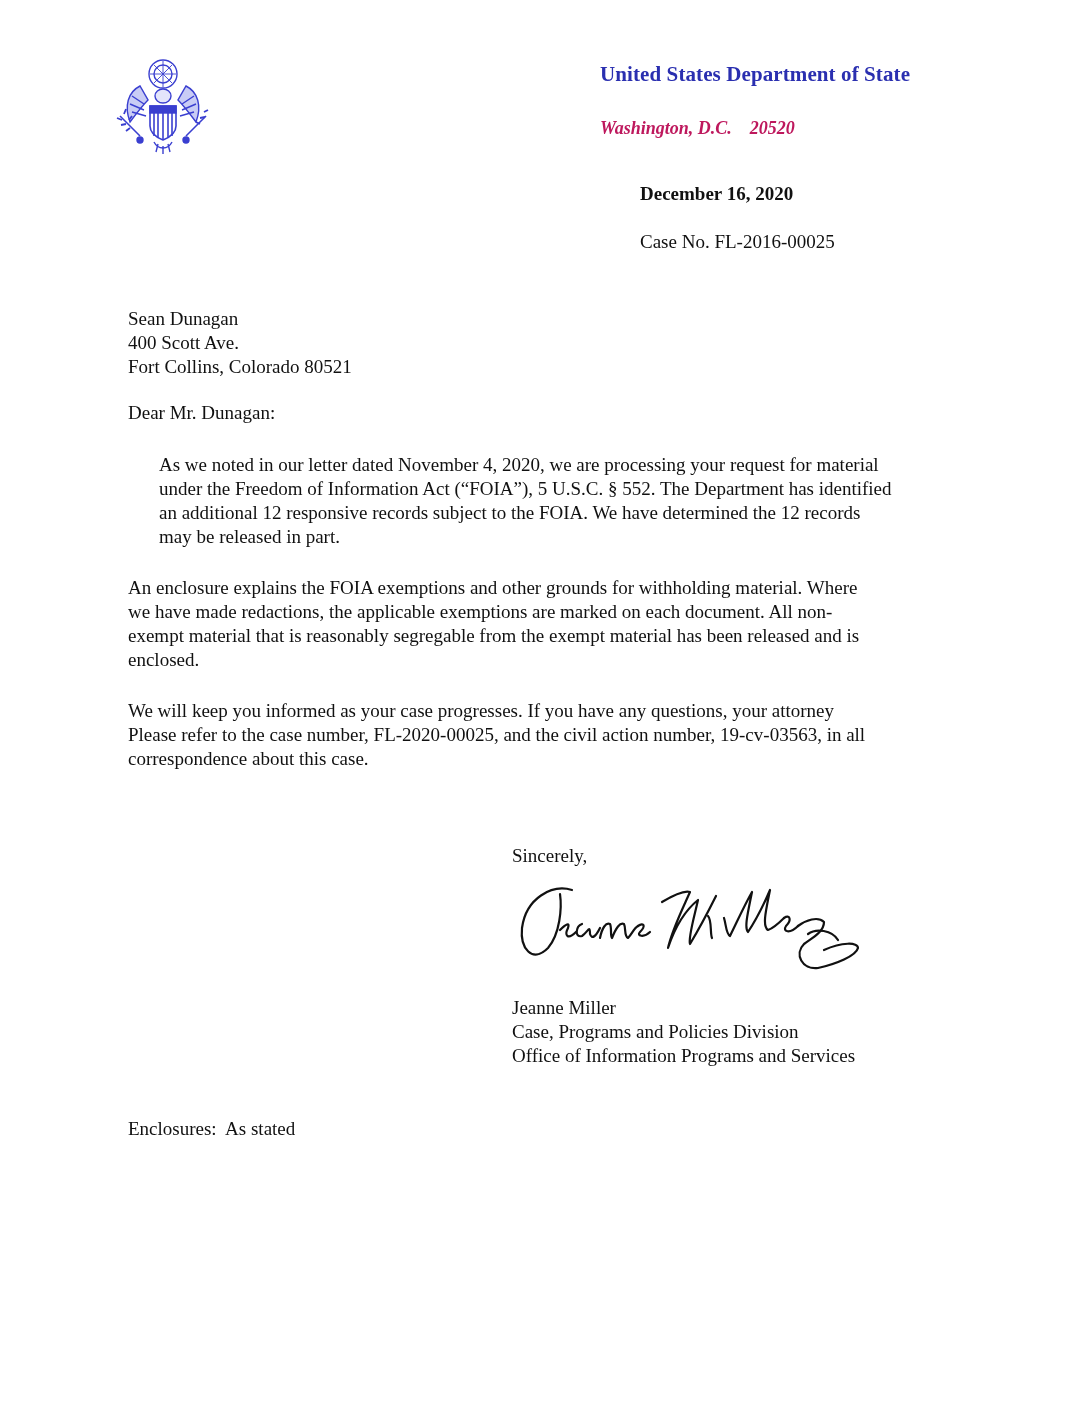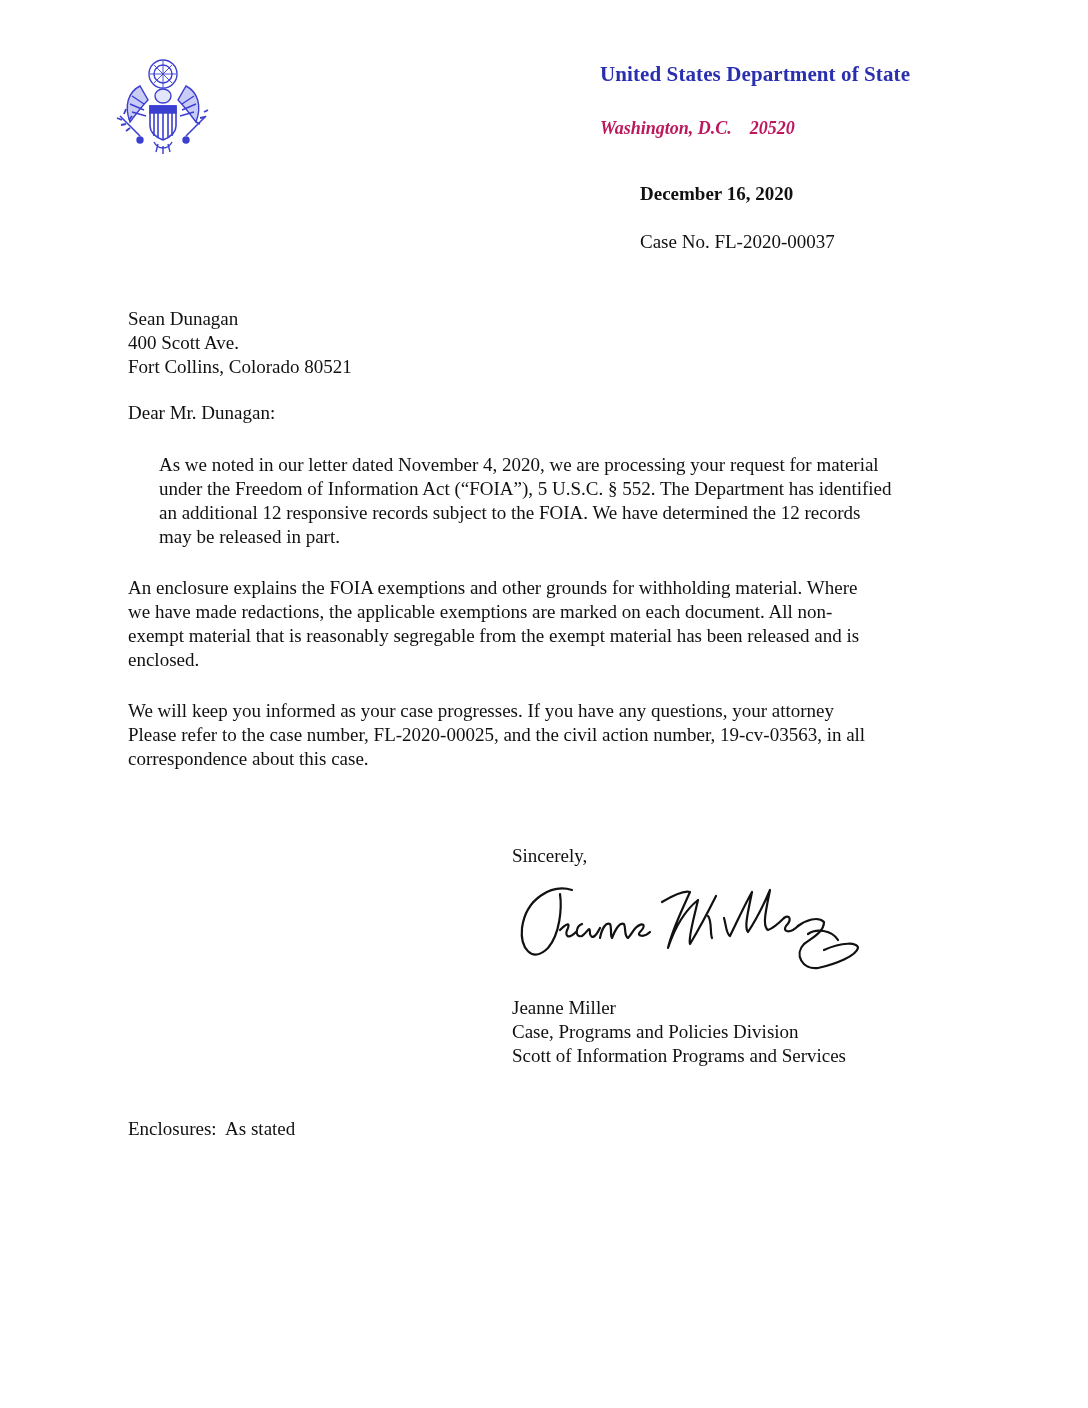--- a/index.html
+++ b/index.html
@@ -164,21 +164,21 @@
       <path d="M48 92 L46 100 M53 94 L53 102 M58 92 L60 100"></path>
       <circle cx="30" cy="88" r="3" fill="#3a3fd0"></circle>
       <circle cx="76" cy="88" r="3" fill="#3a3fd0"></circle>
     </g>
   </svg>
 
   <div class="letterhead-title">United States Department of State</div>
   <div class="letterhead-city">Washington, D.C.    20520</div>
 
   <div class="date">December 16, 2020</div>
-  <div class="case-no">Case No. FL-2020-00037</div>
+  <div class="case-no">Case No. FL-2016-00025</div>
 
   <div class="address">
     <div>Sean Dunagan</div>
     <div>400 Scott Ave.</div>
     <div>Fort Collins, Colorado 80521</div>
   </div>
 
   <div class="salutation">Dear Mr. Dunagan:</div>
 
   <div class="para p1">
@@ -220,18 +220,18 @@
       <path d="M272 50 C278 46, 280 52, 274 58 C270 64, 278 66, 286 58"></path>
 
       <path d="M286 58 C294 52, 306 48, 312 54 C312 64, 300 70, 292 76 C282 86, 290 102, 306 100 C324 96, 344 88, 346 80 C346 74, 330 74, 312 82"></path>
       <path d="M296 66 C304 60, 320 62, 326 72"></path>
     </g>
   </svg>
 
   <div class="signer">
     <div>Jeanne Miller</div>
     <div>Case, Programs and Policies Division</div>
-    <div>Scott of Information Programs and Services</div>
+    <div>Office of Information Programs and Services</div>
   </div>
 
   <div class="enclosures">Enclosures:  As stated</div>
 
 </div>
 
 </body></html>

